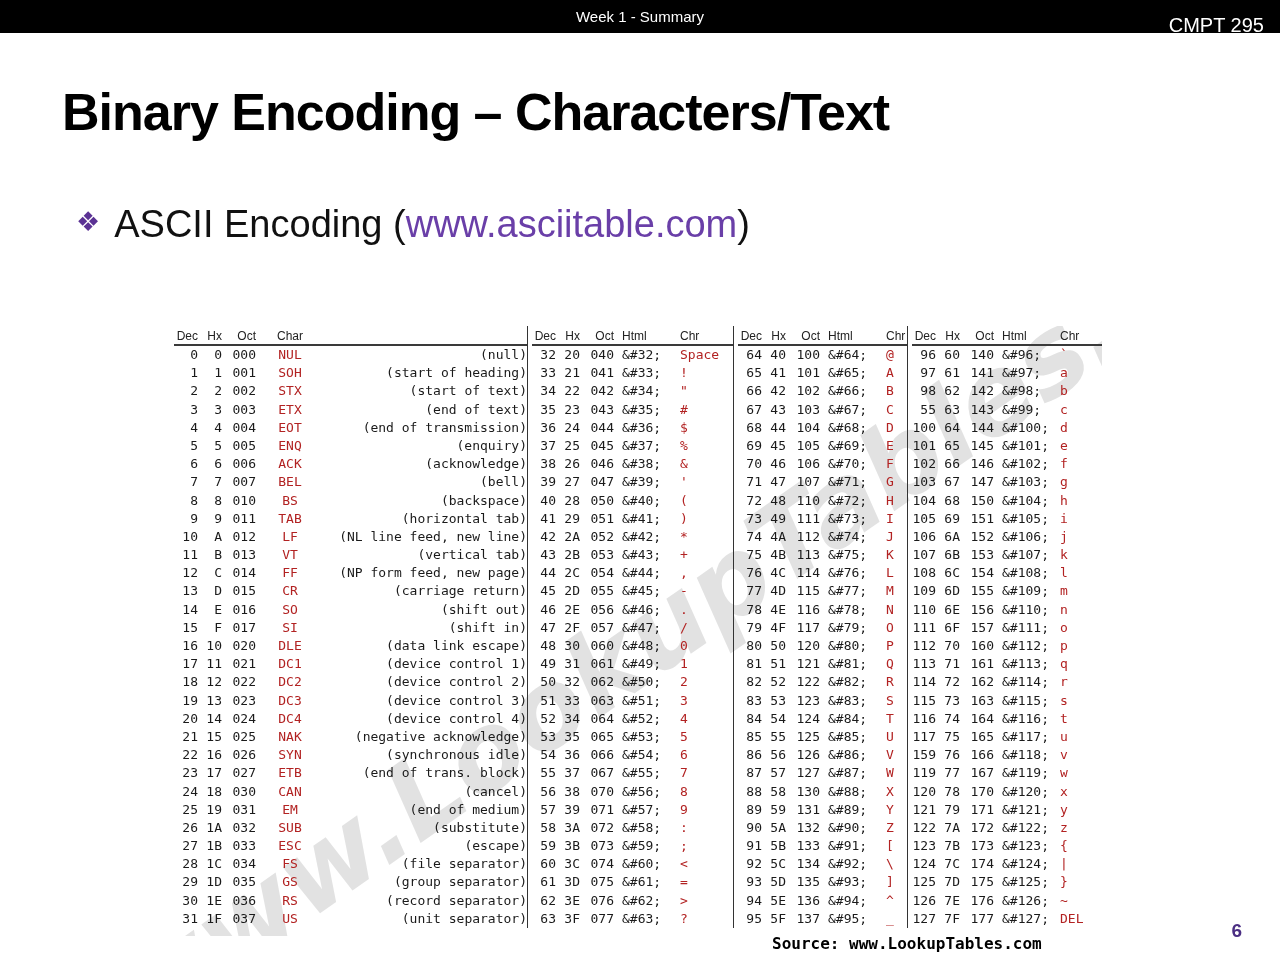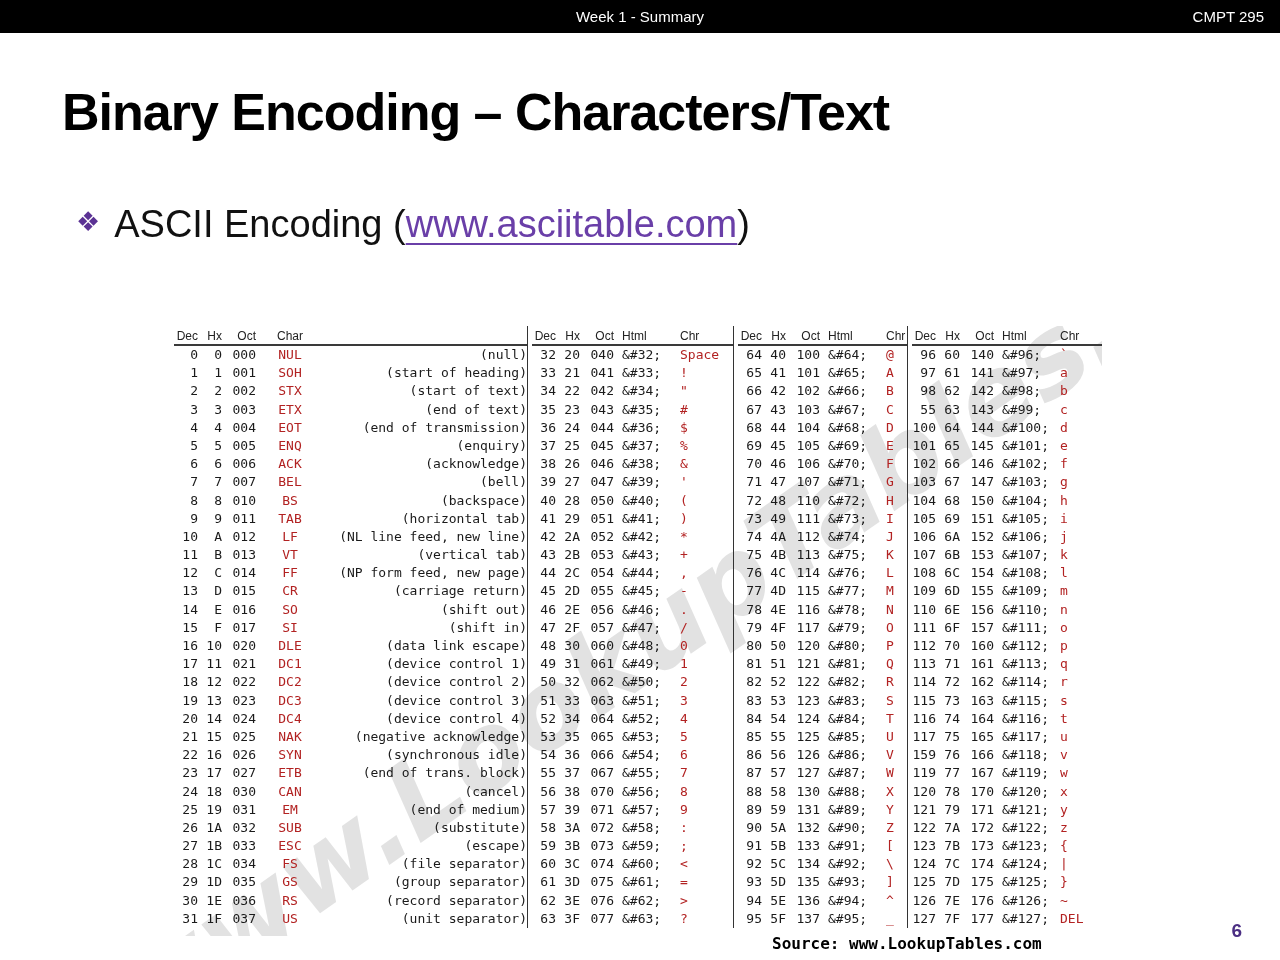--- a/index.html
+++ b/index.html
@@ -12,31 +12,31 @@
   *{margin:0;padding:0;box-sizing:border-box;}
   html,body{width:1280px;height:960px;overflow:hidden;background:#ffffff;
     font-family:"Liberation Sans",sans-serif;}
   .slide{position:relative;width:1280px;height:816px;background:#ffffff;}
 
   
   .topbar{position:absolute;left:0;top:0;width:1280px;height:33px;
     background:var(--topbar-bg);color:#ffffff;}
   .topbar-center{position:absolute;left:0;right:0;top:8px;text-align:center;
     font-size:15px;}
-  .topbar-right{position:absolute;right:16px;top:8px;font-size:15px;}
+  .topbar-right{position:absolute;right:16px;top:14px;font-size:20px;}
 
   
   .title{position:absolute;left:62px;top:82px;font-size:52px;font-weight:bold;
     letter-spacing:-1px;color:#000;}
 
   
   .bullet1{position:absolute;left:76px;top:203px;font-size:38px;color:#111;}
   .b1-marker{color:var(--accent-purple);font-size:27px;vertical-align:6px;
     margin-right:14px;}
-  .link{color:var(--link-purple);text-decoration:underline;
+  .link{color:var(--link-purple);
     text-decoration-thickness:2px;text-underline-offset:6px;cursor:pointer;}
   .bullet2{position:absolute;left:126px;top:274px;font-size:32px;color:#111;}
   .b2-marker{color:var(--accent-purple);font-size:20px;vertical-align:5px;
     margin-right:14px;}
 
   
   .ascii-table{position:absolute;left:170px;top:326px;width:932px;height:610px;
     overflow:hidden;}
   .watermark{position:absolute;left:-10px;bottom:-120px;
     transform:rotate(-35deg);transform-origin:bottom left;

